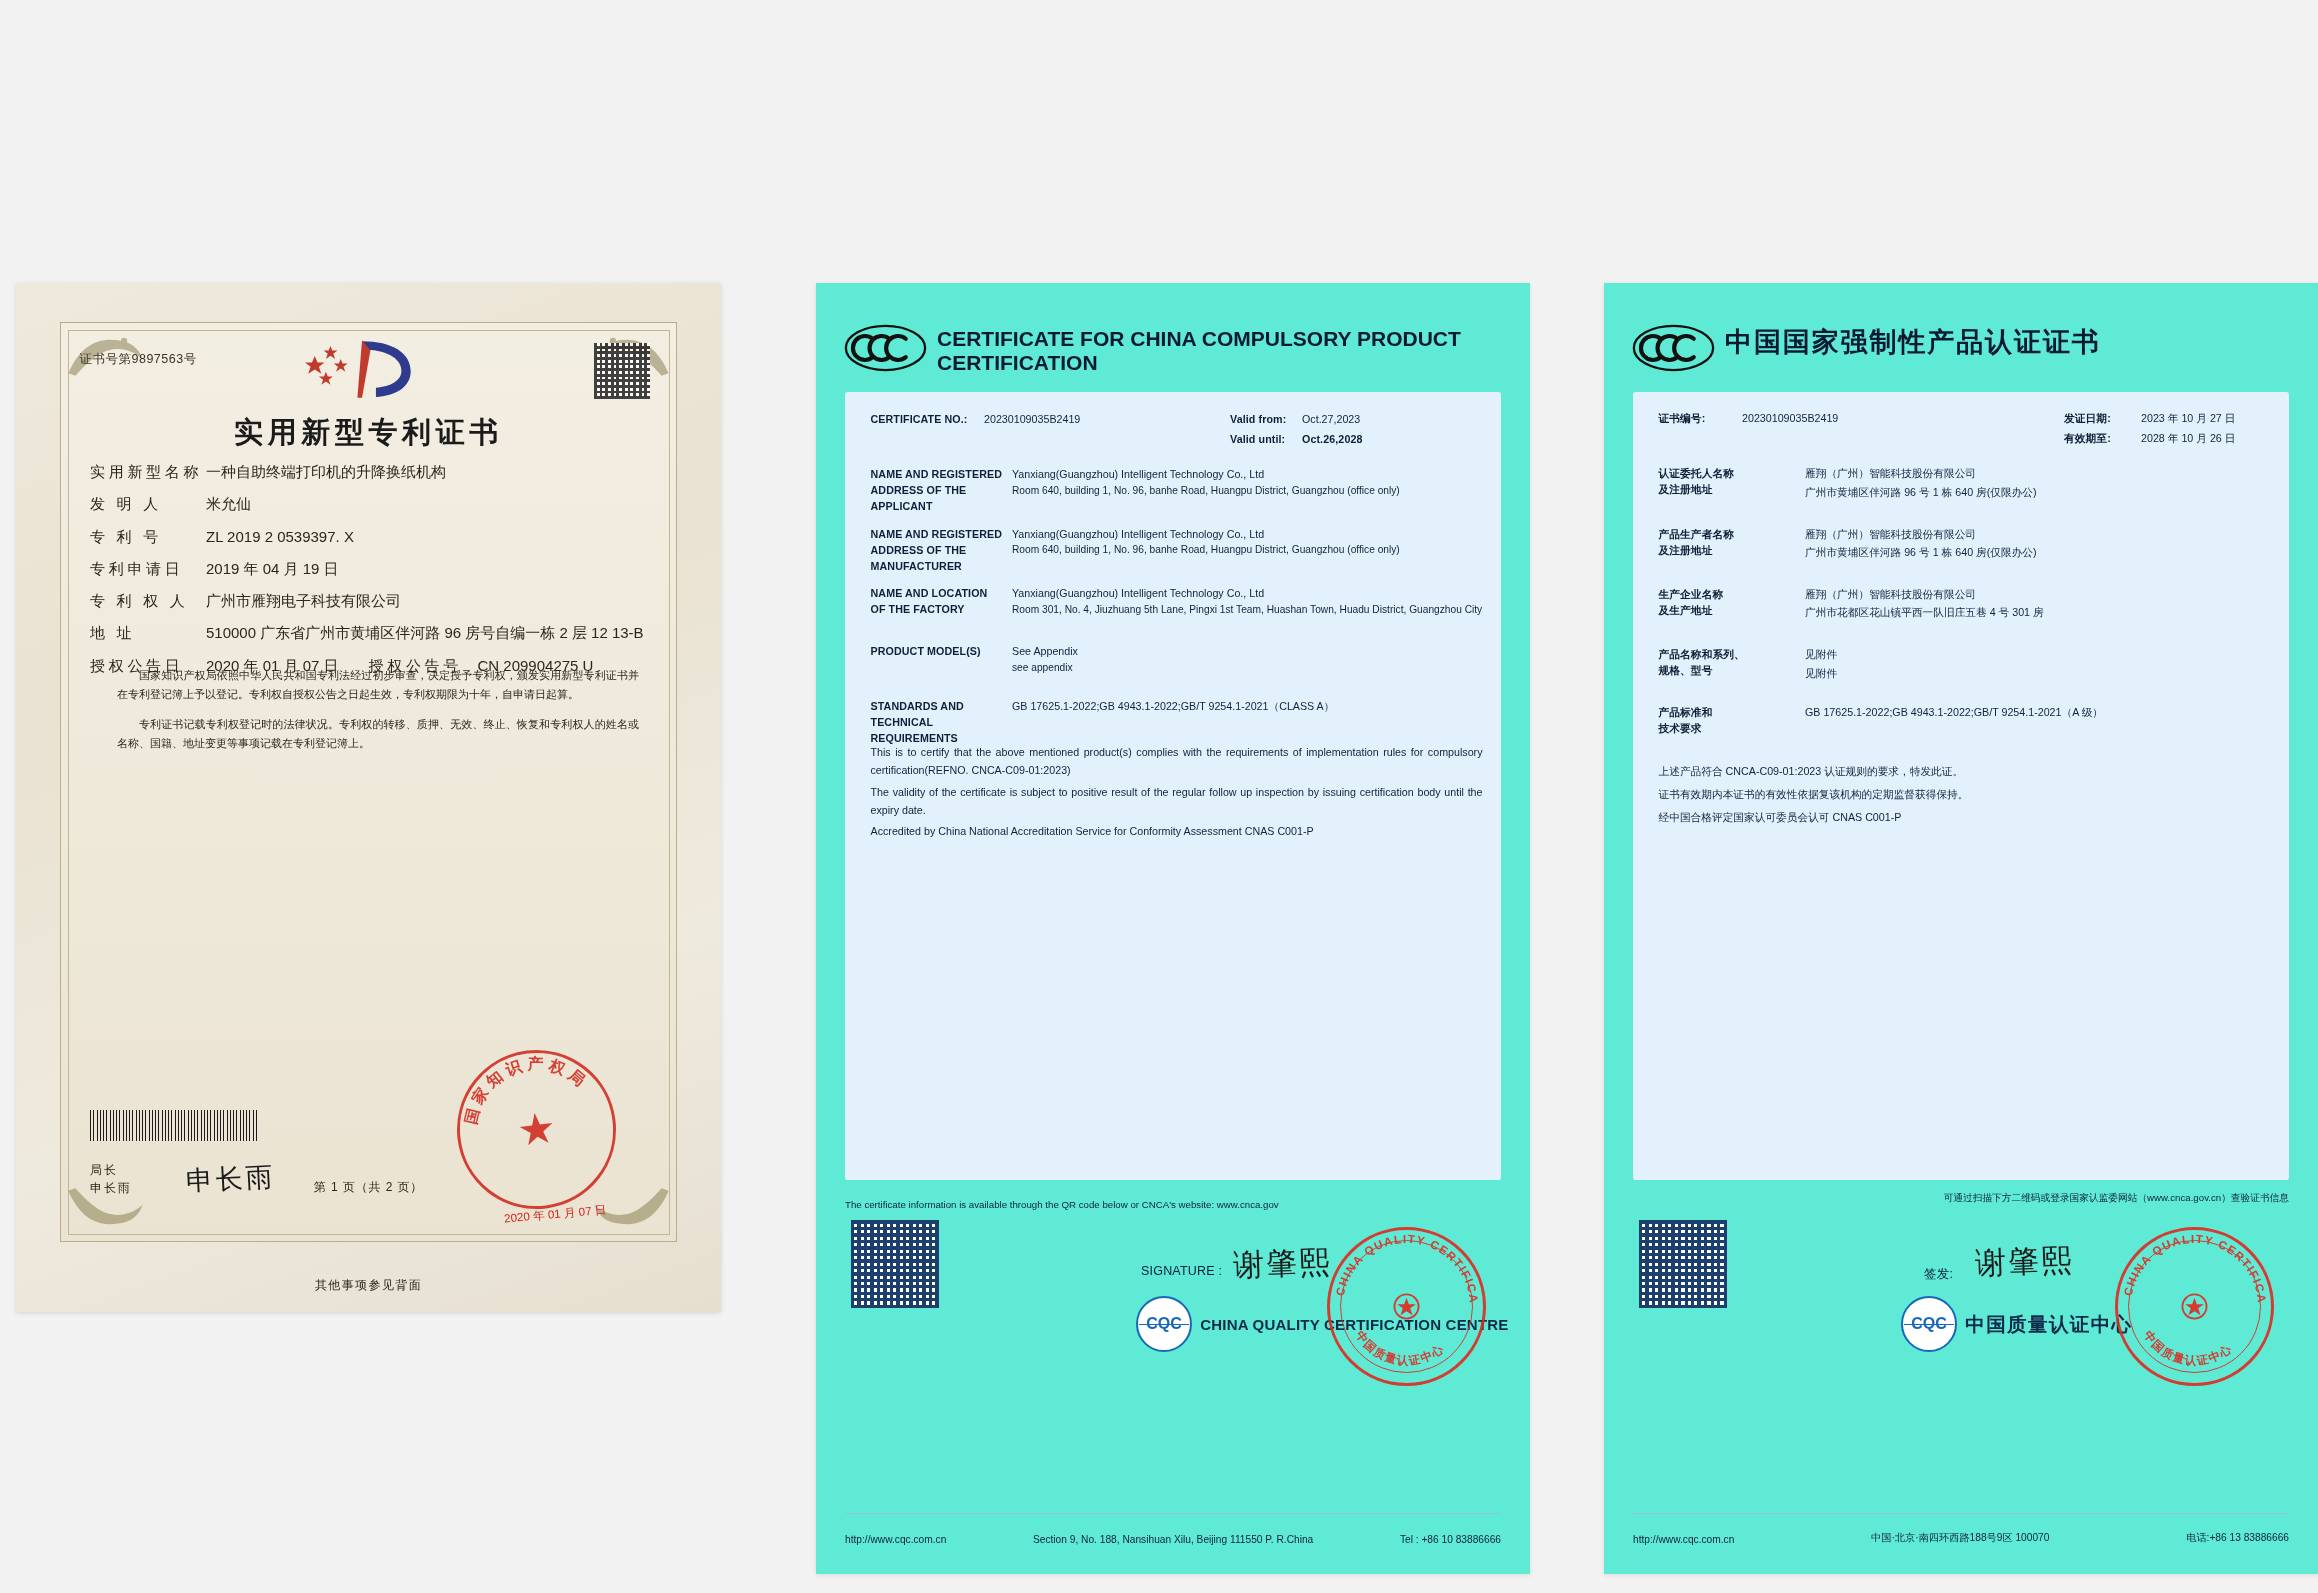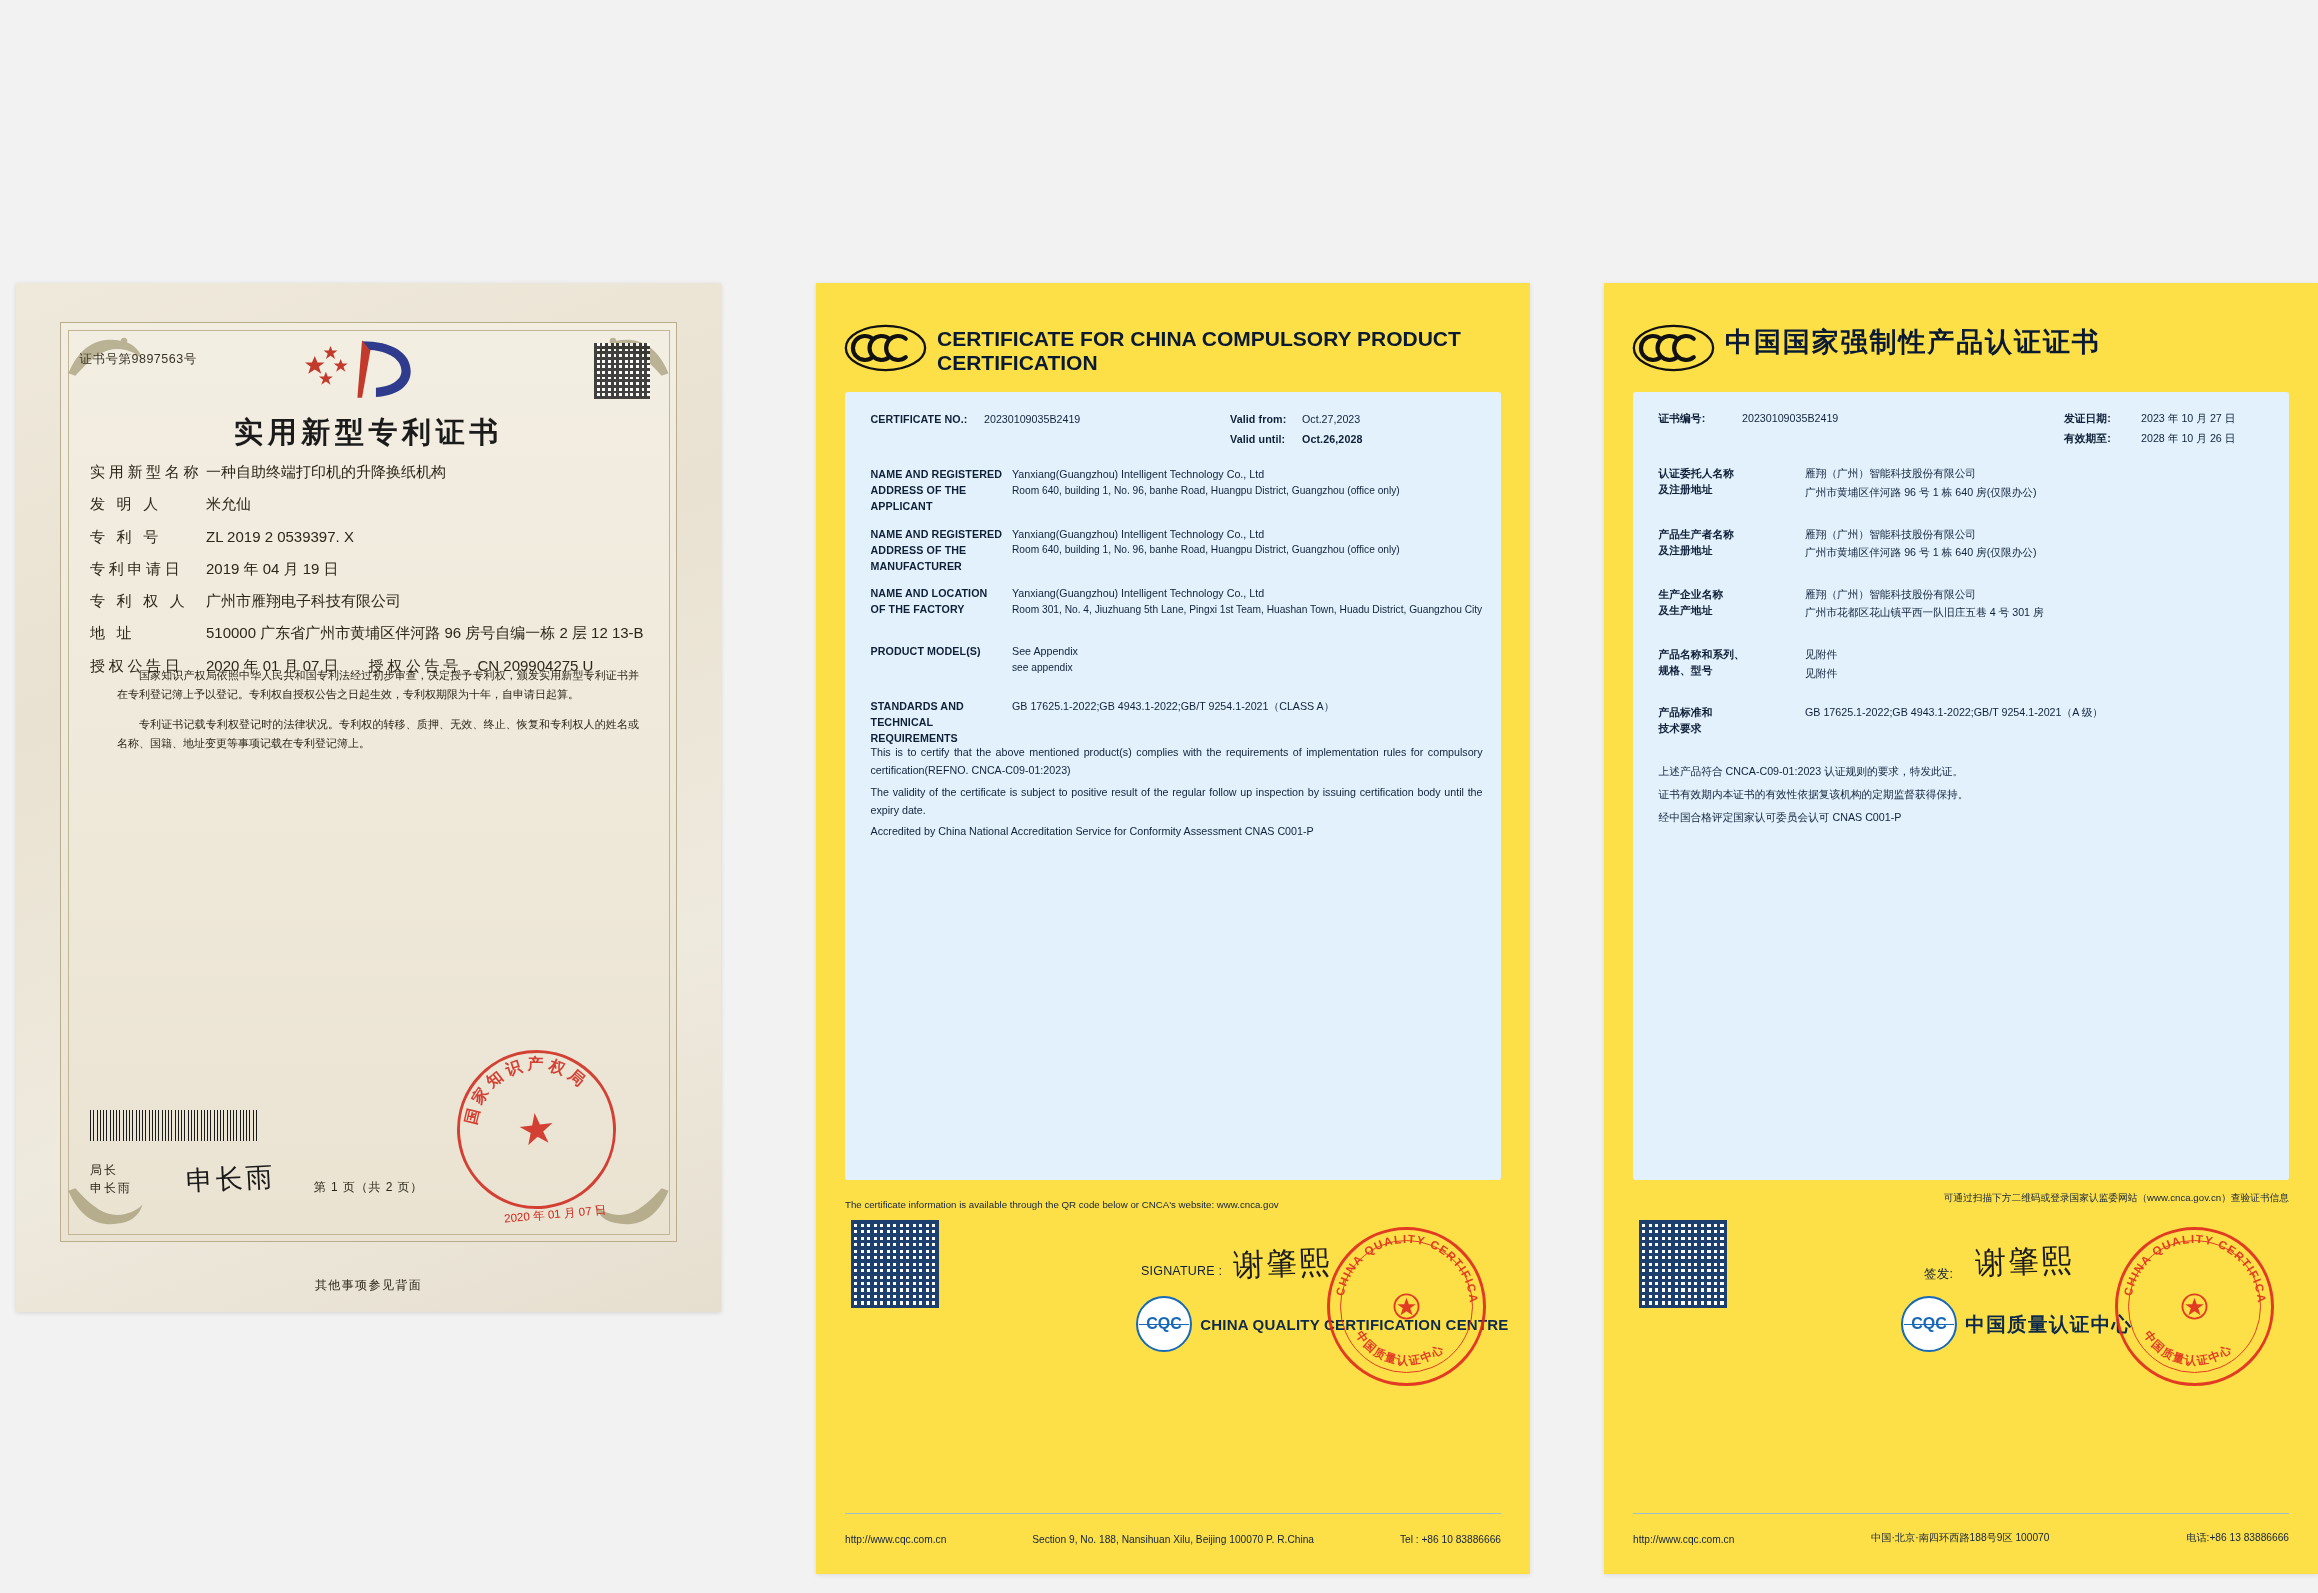--- a/index.html
+++ b/index.html
@@ -79,21 +79,21 @@
   .page-num{
     position:absolute;left:0;right:0;bottom:45px;text-align:center;font-size:12px;color:#2c2718;letter-spacing:0.9px;
   }
   .foot-note{
     position:absolute;left:0;right:0;bottom:18.5px;text-align:center;font-size:12px;color:#2c2718;letter-spacing:1.4px;
   }
 
   
   .cqc{
     position:absolute;top:283px;width:714px;height:1291px;
-    background:#fde047;box-shadow:0 0.9px 4.6px rgba(0,0,0,.10);
+    background:#5eead4;box-shadow:0 0.9px 4.6px rgba(0,0,0,.10);
   }
   .cqc-en{left:816px;}
   .cqc-cn{left:1604px;}
   .ccc-logo{
     position:absolute;left:28px;top:41px;width:83px;height:49px;
   }
   .cqc-title{
     position:absolute;left:121px;top:44px;right:18.5px;
     font-size:21px;font-weight:bold;color:#0b1a33;letter-spacing:0px;
   }
@@ -343,21 +343,21 @@
         <text font-size="25" font-weight="bold" fill="#e02a20" letter-spacing="3">
           <textPath href="#arcBotEn" startOffset="16%">中国质量认证中心</textPath>
         </text>
         <circle cx="165" cy="165" r="26" fill="none" stroke="#e02a20" stroke-width="4"></circle>
         <polygon points="165,146 170,160 185,160 173,169 178,184 165,175 152,184 157,169 145,160 160,160" fill="#e02a20"></polygon>
       </svg>
     </div>
 
     <div class="cqc-foot">
       <div>http://www.cqc.com.cn</div>
-      <div class="mid">Section 9, No. 188, Nansihuan Xilu, Beijing 100070 P. R.China</div>
+      <div class="mid">Section 9, No. 188, Nansihuan Xilu, Beijing 111550 P. R.China</div>
       <div>Tel : +86 10 83886666</div>
     </div>
   </div>
 
   <div class="cqc cqc-cn">
 
     <div class="ccc-logo">
       <svg viewBox="0 0 180 105">
         <ellipse cx="90" cy="52" rx="86" ry="48" fill="none" stroke="#111" stroke-width="5"></ellipse>
         <g fill="none" stroke="#111" stroke-width="9" stroke-linecap="round">

